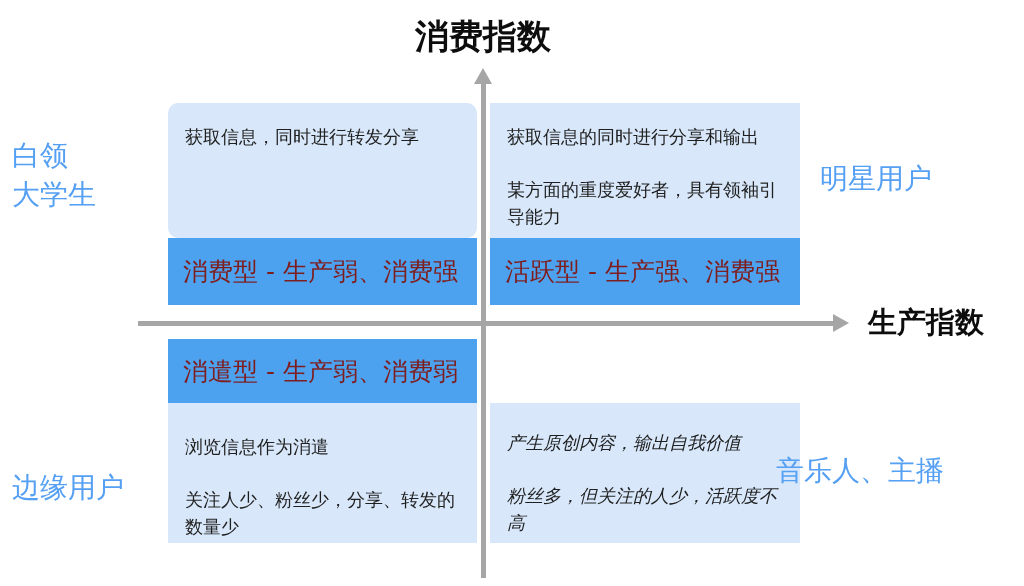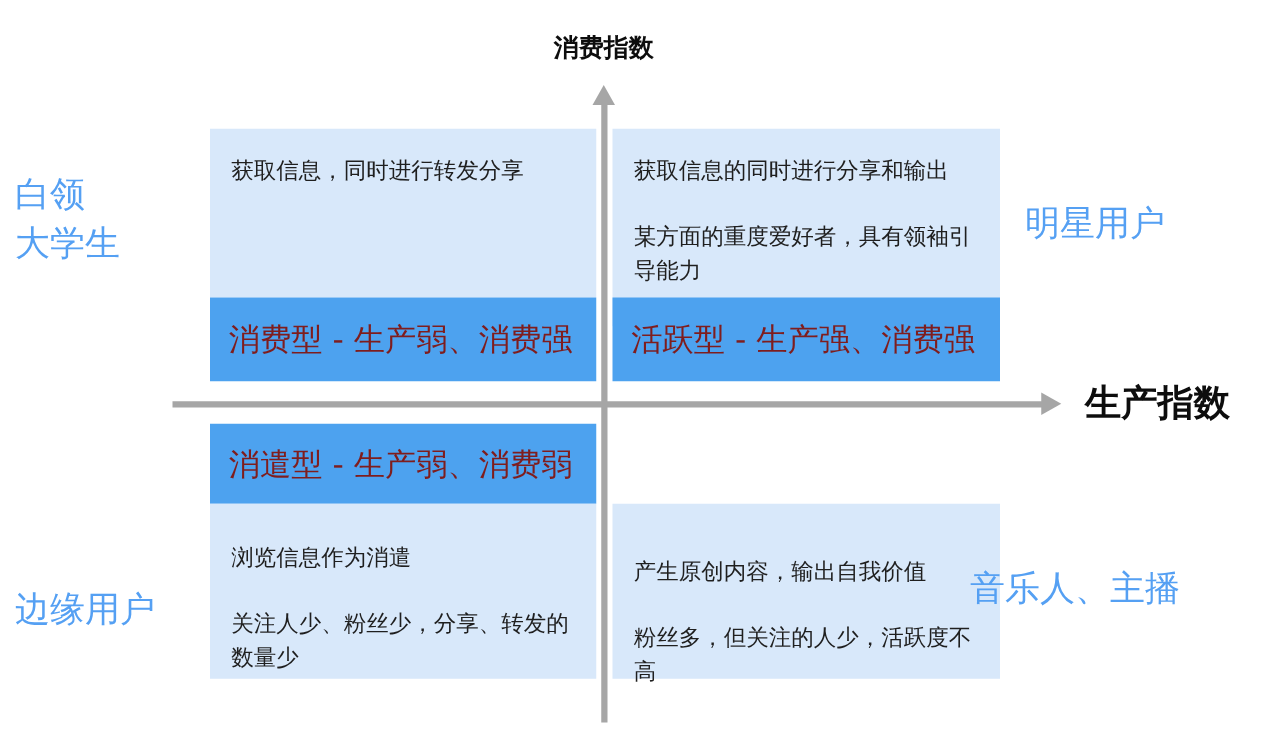--- a/index.html
+++ b/index.html
@@ -18,22 +18,21 @@
   .axis-title {
     position: absolute;
     color: #0d0d0d;
     font-weight: bold;
     white-space: nowrap;
   }
   .y-axis-title {
     left: 333px; top: 14px;
     width: 300px;
     text-align: center;
-    font-size: 20px;
-    margin-top: 11px;
+    font-size: 34px;
   }
   .x-axis-title {
     left: 868px; top: 303px;
     font-size: 29px;
   }
 
   
   .axis-line { position: absolute; background: #a6a6a6; }
   .v-axis { left: 481px; top: 83px; width: 5px; height: 495px; }
   .h-axis { left: 138px; top: 321px; width: 696px; height: 5px; }
@@ -55,24 +54,24 @@
   
   .desc-box {
     position: absolute;
     background: #d8e8fa;
     color: #1f1f1f;
     font-size: 18px;
     line-height: 27px;
     padding: 20px 16px 0 17px;
   }
   .desc-box p { margin: 0 0 26px 0; }
-  .box-tl { left: 168px; top: 103px; width: 309px; height: 135px; }
+  .box-tl { left: 168px; top: 103px; width: 309px; height: 135px; border-radius: 10px; }
   .box-tr { left: 490px; top: 103px; width: 310px; height: 158px; }
   .box-bl { left: 168px; top: 403px; width: 309px; height: 140px; padding-top: 30px; }
-  .box-br { left: 490px; top: 403px; width: 310px; height: 140px; padding-top: 41px; }
+  .box-br { left: 490px; top: 403px; width: 310px; height: 140px; padding-top: 26px; font-style: italic; }
 
   
   .label-bar {
     position: absolute;
     background: #4da2ef;
     color: #7f1d1d;
     font-size: 25px;
     display: flex;
     align-items: center;
     padding-left: 15px;

